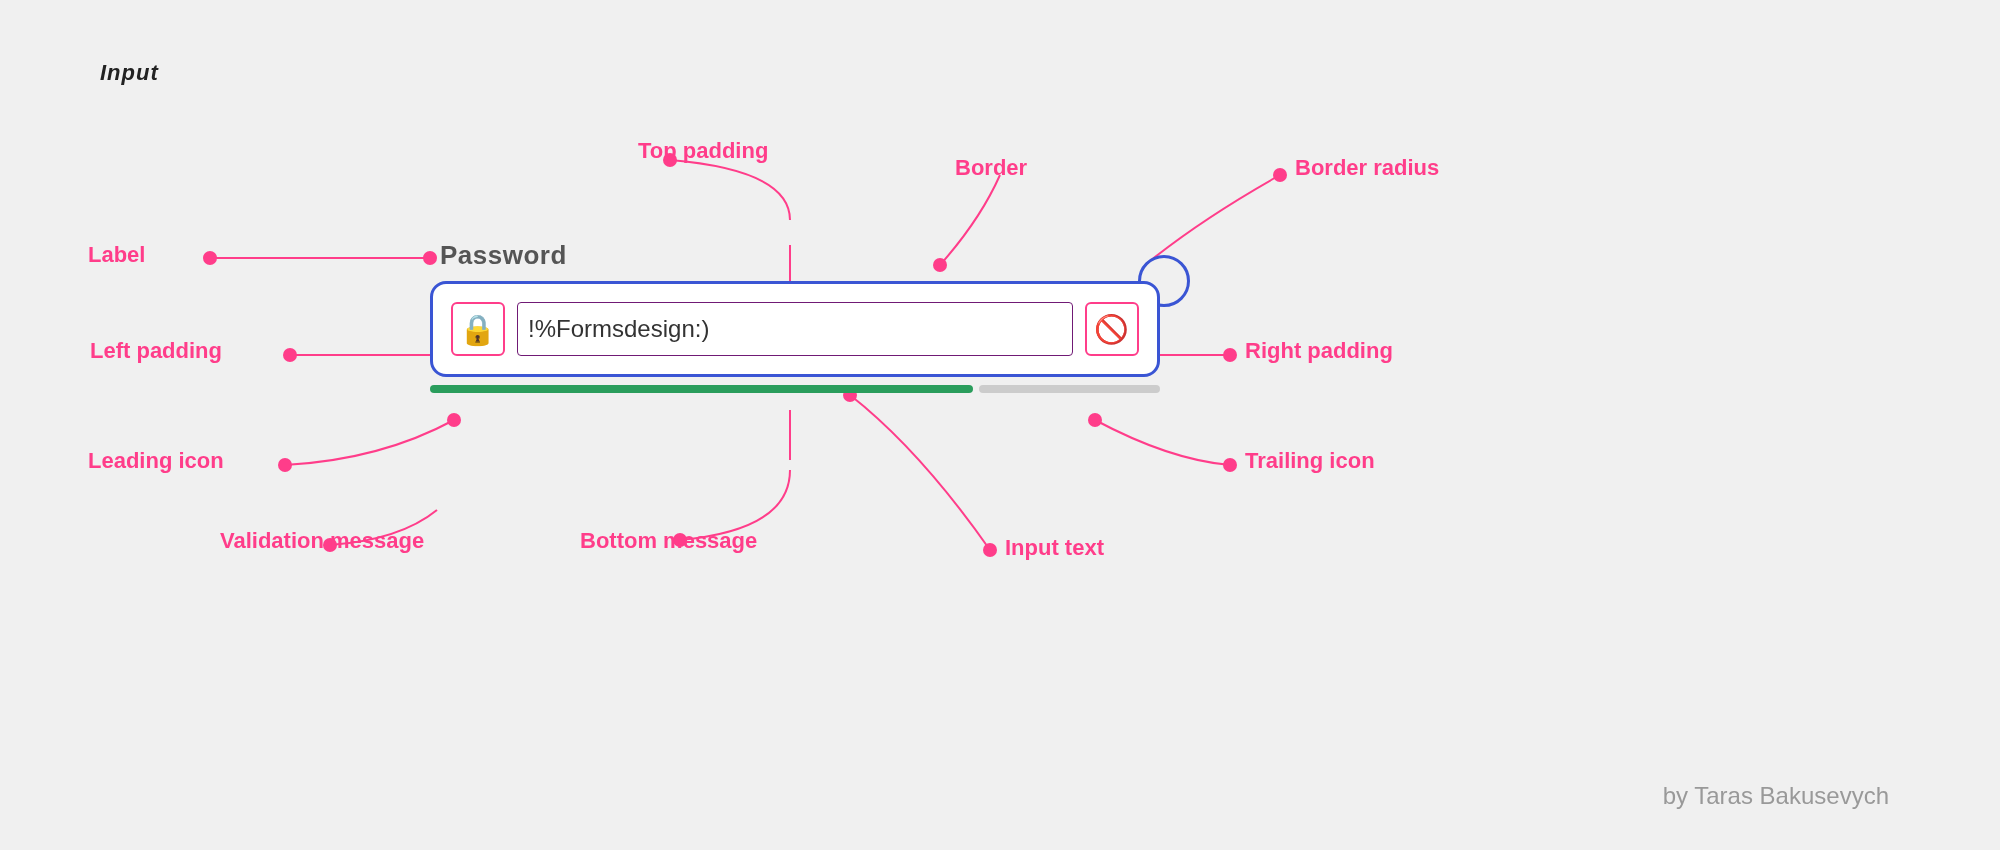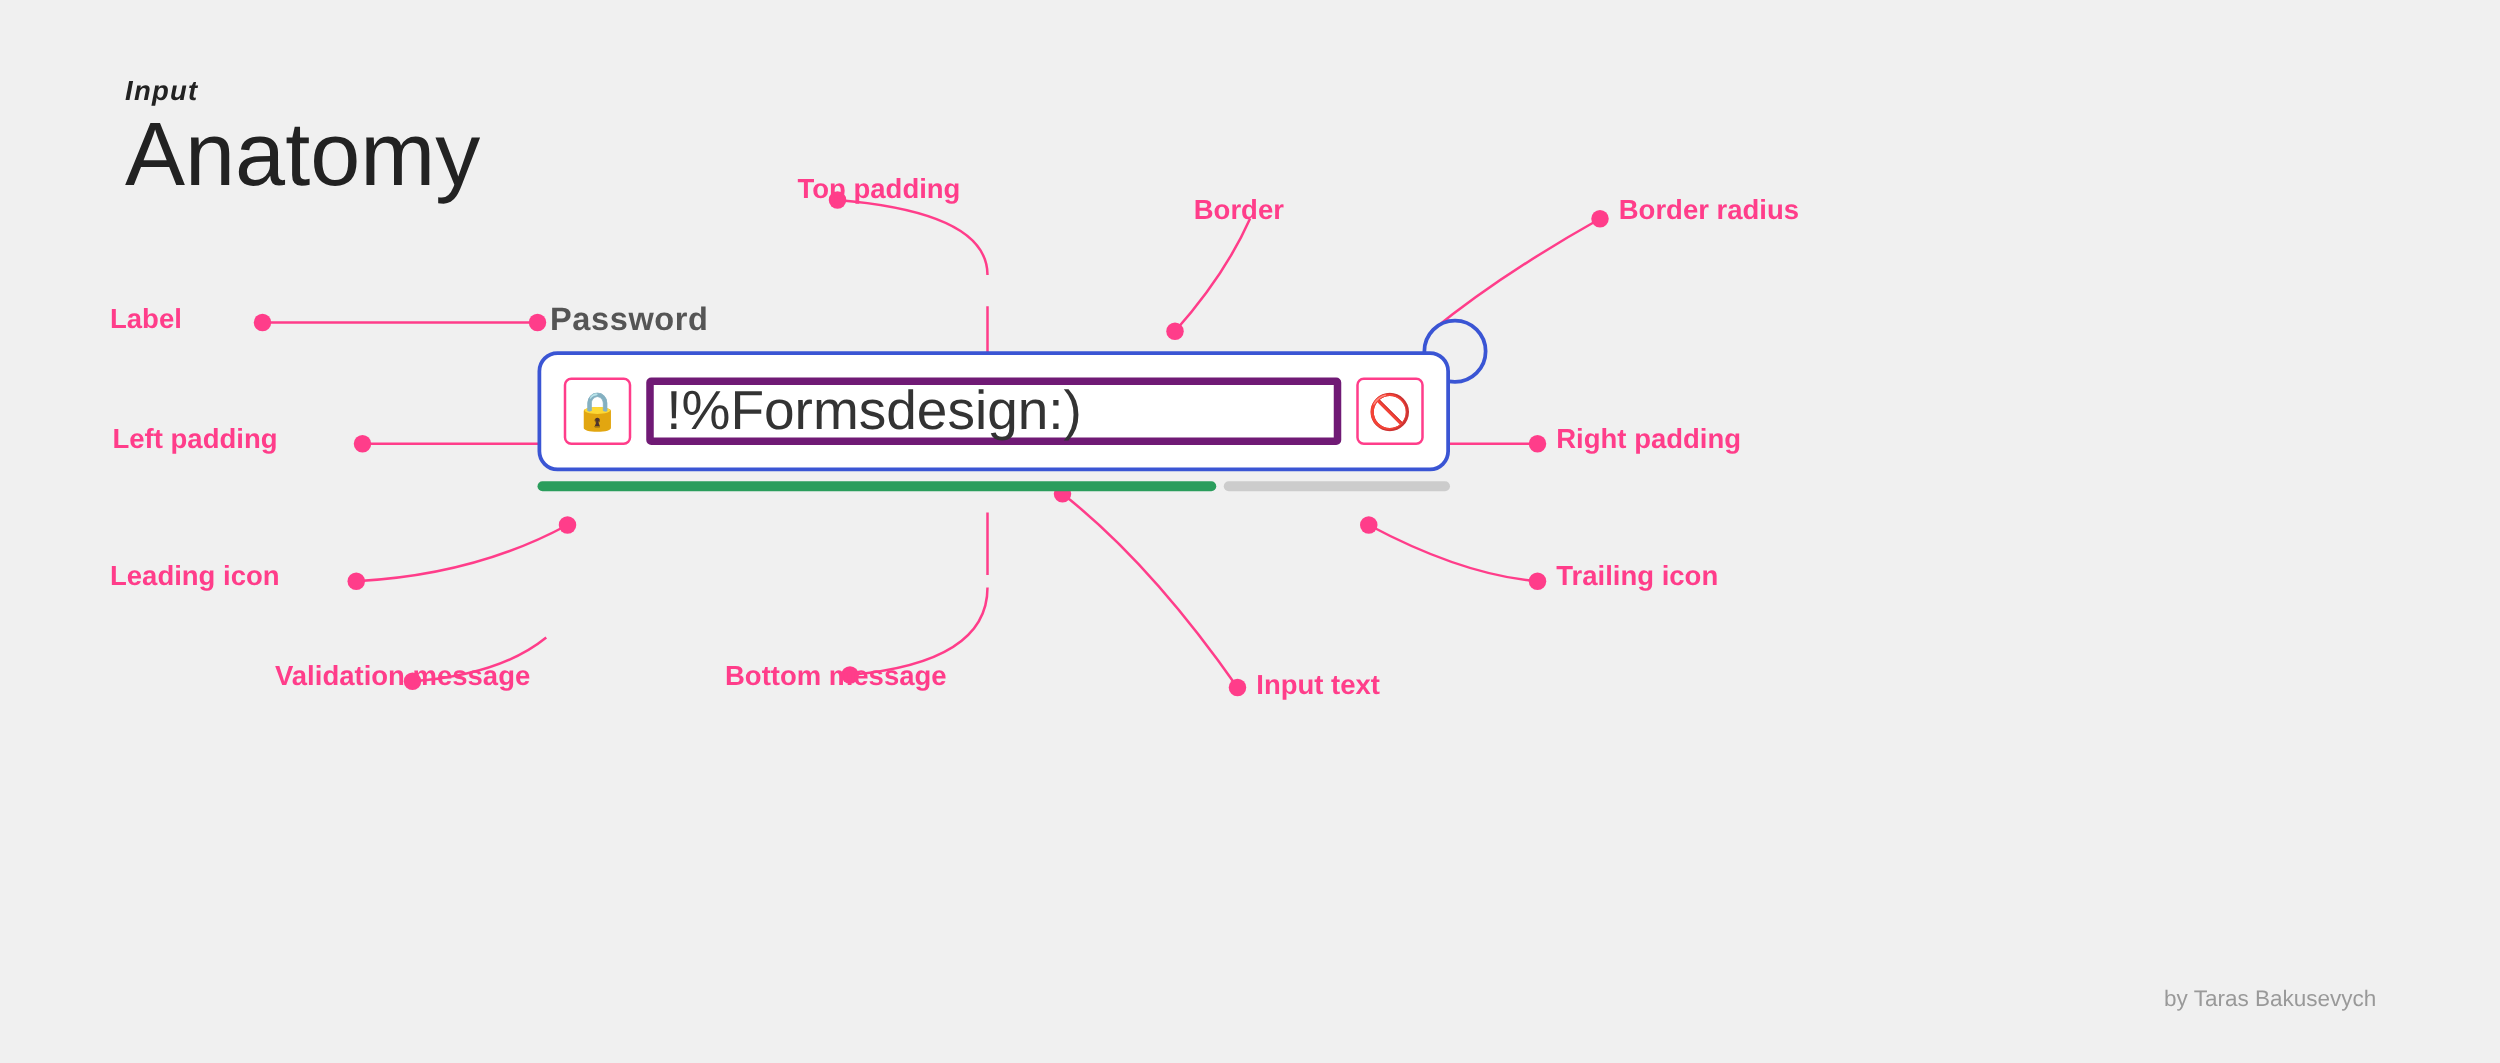--- a/index.html
+++ b/index.html
@@ -84,24 +84,24 @@
       border-radius: 6px;
       display: flex;
       align-items: center;
       justify-content: center;
       flex-shrink: 0;
       font-size: 30px;
     }
 
     .input-text-area {
       flex: 1;
-      border: 6px solid #701a75;
+      border: 1px solid #701a75;
       border-radius: 4px;
       padding: 6px 10px;
-      font-size: 44px;
+      font-size: 24px;
       font-weight: 500;
       color: #333;
       display: flex;
       align-items: center;
       height: 54px;
     }
 
     .trailing-icon-box {
       width: 54px;
       height: 54px;
@@ -173,22 +173,22 @@
       height: 52px;
       border: 3px solid #3a55d4;
       border-radius: 50%;
       background: transparent;
     }
 
     
     .attribution {
       position: absolute;
       bottom: 40px;
-      right: 99px;
-      font-size: 18px;
+      right: 111px;
+      font-size: 24px;
       color: #999;
       text-align: center;
     }
   </style>
 </head>
 <body>
 
 <svg class="annotations" xmlns="http://www.w3.org/2000/svg">
 
   <line x1="790" y1="245" x2="790" y2="295" stroke="#ff3d8a" stroke-width="2"></line>
@@ -231,21 +231,20 @@
   <circle cx="850" cy="395" r="7" fill="#ff3d8a"></circle>
 
   <path d="M437,510 Q400,540 330,545" stroke="#ff3d8a" stroke-width="2" fill="none"></path>
   <circle cx="330" cy="545" r="7" fill="#ff3d8a"></circle>
 </svg>
 
 <div class="page">
 
   <div class="title-area">
     <div class="title-input-label">Input</div>
-    <div class="title-anatomy">Anatomy</div>
   </div>
 
   <div class="border-radius-circle"></div>
 
   <div class="input-widget">
 
     <div class="label-row">
       <span class="label-text">Password</span>
     </div>
 

